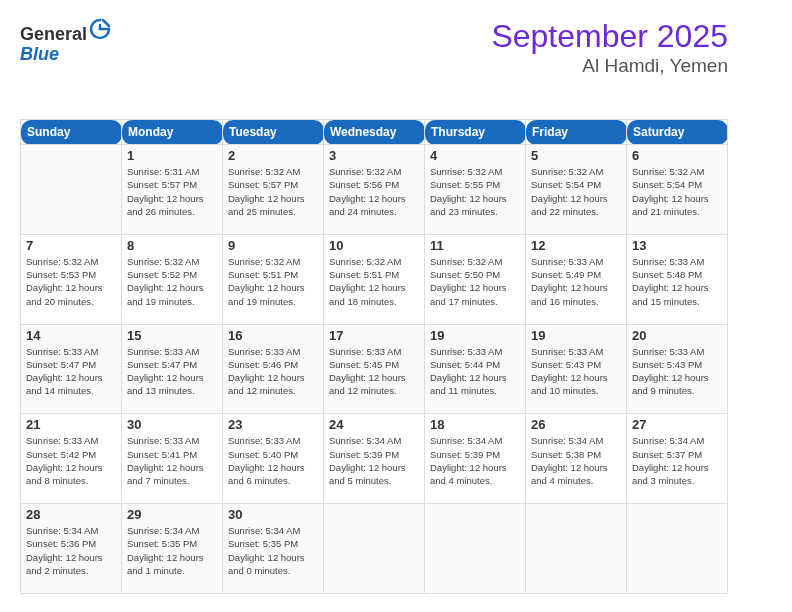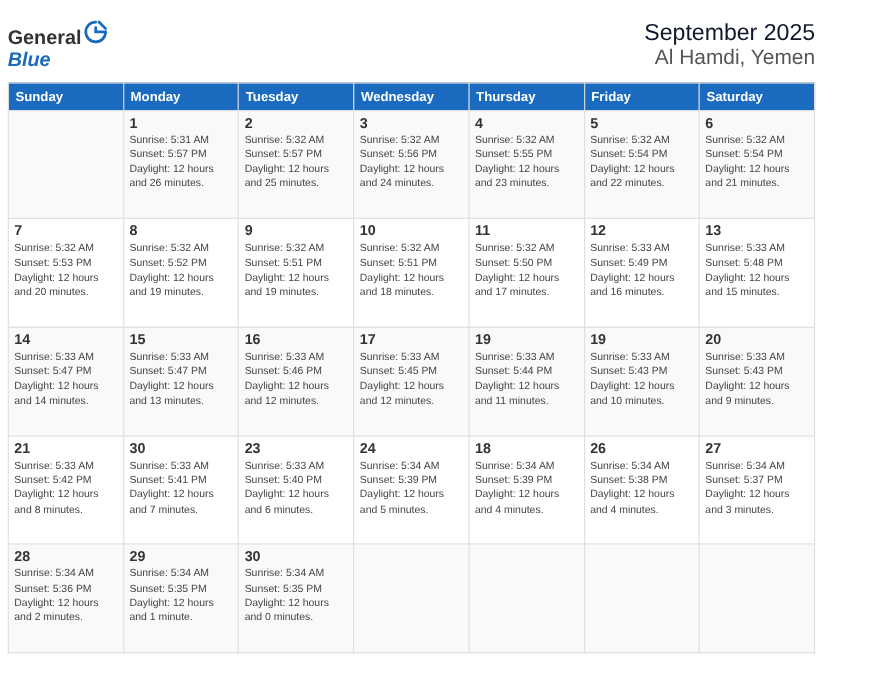--- a/index.html
+++ b/index.html
@@ -6,23 +6,24 @@
     body {
       font-family: Arial, sans-serif;
       background: #fff;
       width: 792px;
       height: 612px;
       overflow: hidden;
     }
     .page {
       width: 748px;
       height: 612px;
-      padding: 18px 7px;
+      padding: 18px 20px;
       display: flex;
       flex-direction: column;
+      gap: 32px;
     }
     .header {
       display: flex;
       justify-content: space-between;
       align-items: flex-start;
       margin-bottom: 10px;
     }
     .logo {
       display: flex;
       align-items: center;
@@ -36,22 +37,22 @@
     .logo-blue { color: #1a6bbf; font-style: italic; }
     .logo-icon {
       width: 22px;
       height: 22px;
       margin-left: 2px;
     }
     .title-section {
       text-align: right;
     }
     .month-title {
-      font-size: 21px;
-      color: #0f172a;
+      font-size: 32px;
+      color: #6d28d9;
       font-weight: normal;
     }
     .location-title {
       font-size: 19px;
       color: #555;
     }
     .calendar-table {
       width: 100%;
       border-collapse: collapse;
       flex: 1;
@@ -84,21 +85,21 @@
       font-size: 9.5px;
       line-height: 1.4;
       color: #444;
     }
     tr:nth-child(odd) td {
       background-color: #f9f9f9;
     }
     tr:nth-child(even) td {
       background-color: #fff;
     }
-    thead tr th { background-color: #1a6bbf; }
+    thead tr th { background-color: #1a6bbf; border-radius: 10px; }
   </style>
 </head>
 <body>
 
 <div class="page">
   <div class="header">
     <div class="logo">
       <div>
         <div class="logo-text">
           <span class="logo-general">General</span><svg class="logo-icon" viewBox="0 0 22 22" xmlns="http://www.w3.org/2000/svg">

